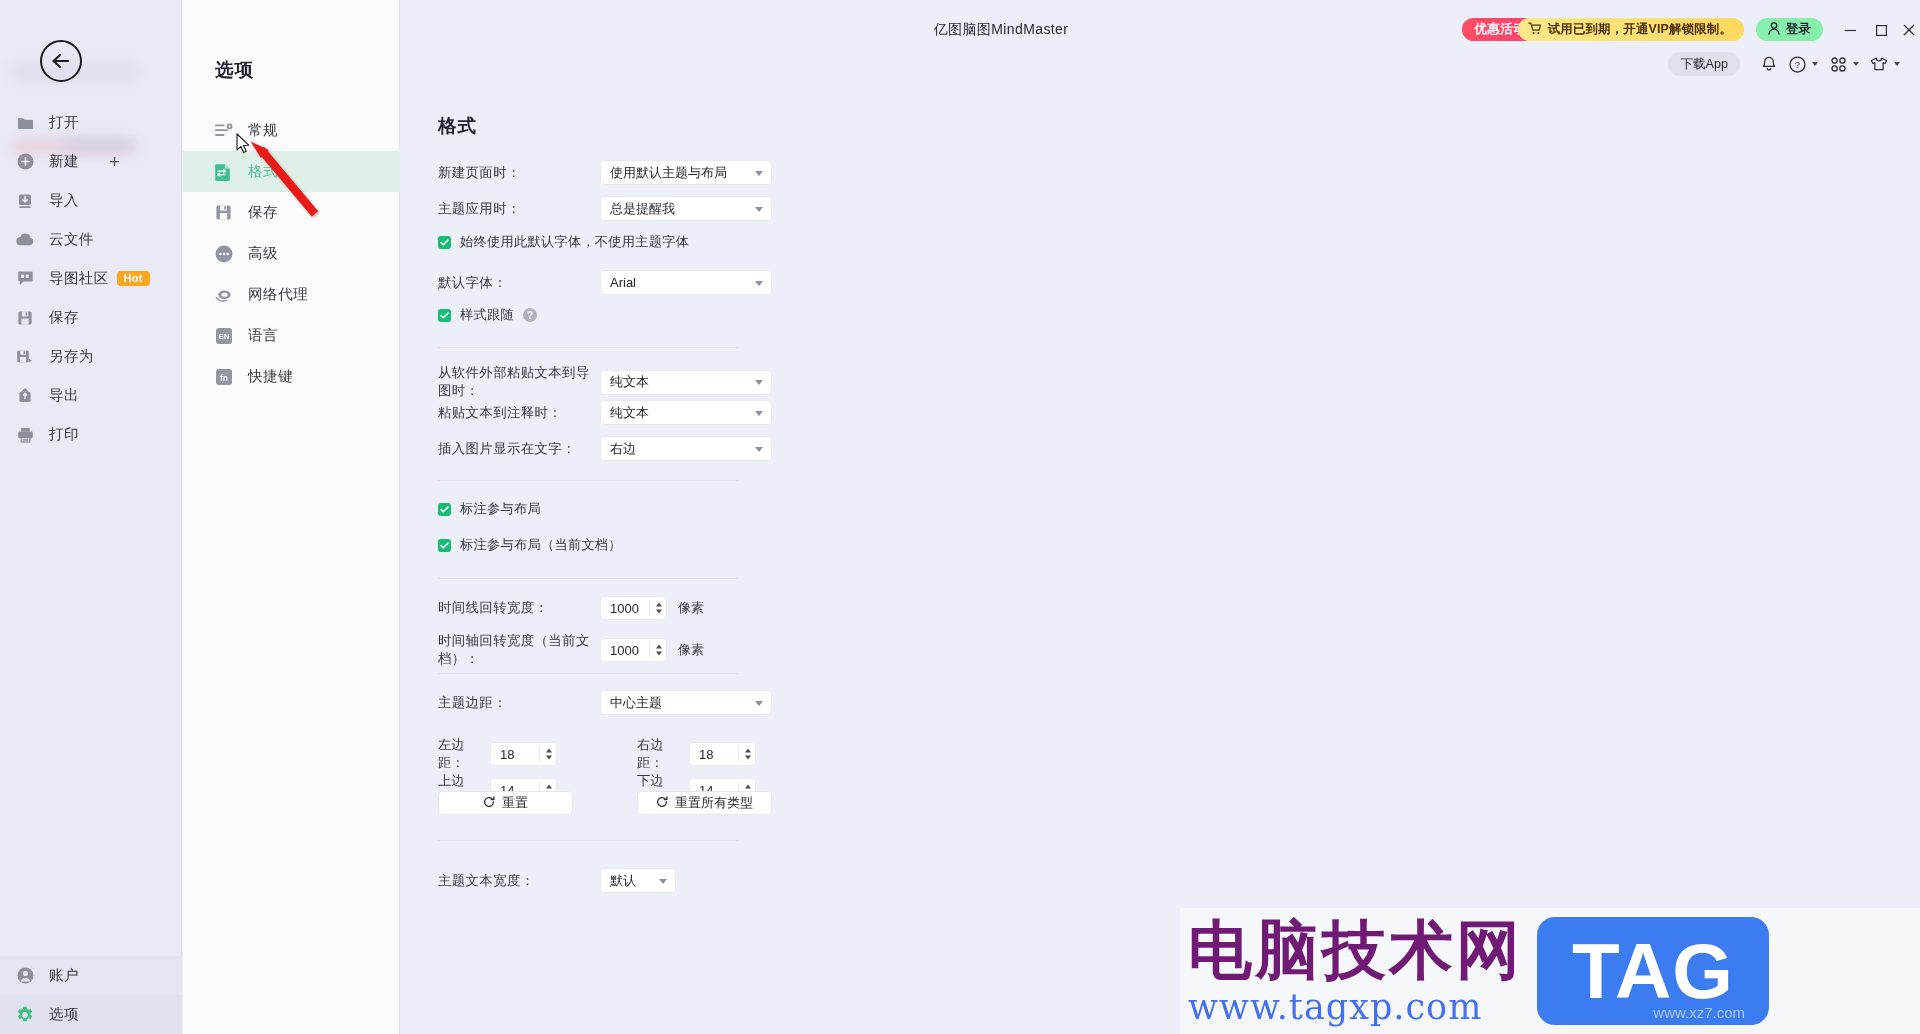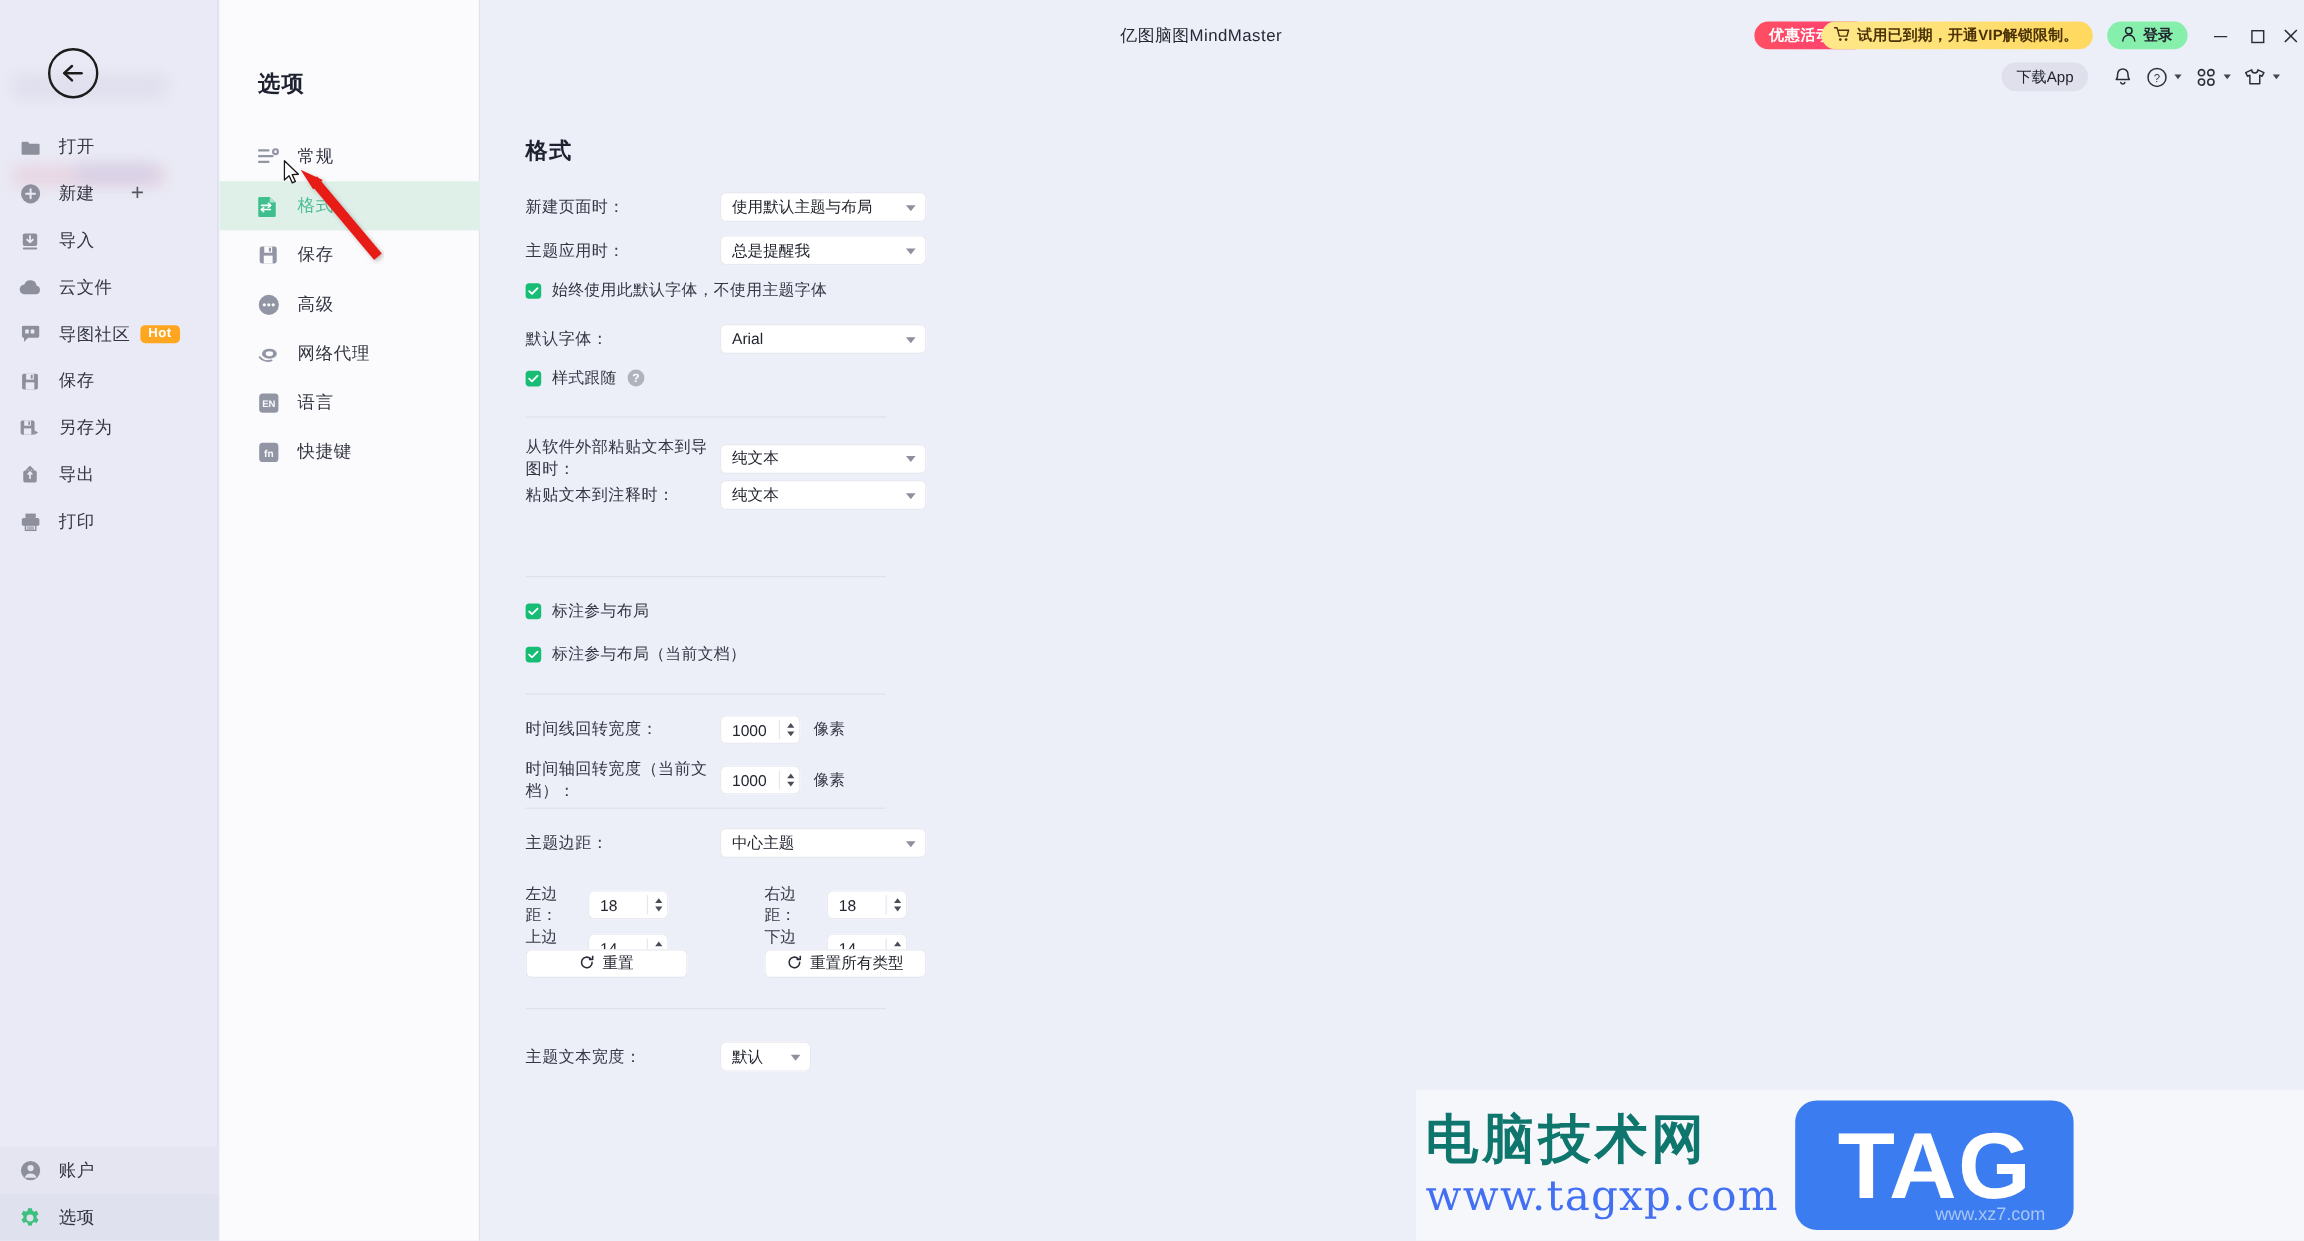--- a/index.html
+++ b/index.html
@@ -304,22 +304,22 @@
   }
   #wm-inner {
     position: relative;
     width: 100%; height: 100%;
     background: #f6f7fb;
     display: flex; align-items: center;
   }
   #wm-text { margin-left: 8px; }
   #wm-cn {
     font-family: "DejaVu Serif", serif;
-    font-size: 44px; font-weight: bold; color: #0f766e;
-    letter-spacing: 3px; line-height: 1;
+    font-size: 64px; font-weight: bold; color: #701a75;
+    letter-spacing: 3px; line-height: 1; text-align: right;
   }
   #wm-url {
     font-family: "DejaVu Serif", serif;
     font-size: 35px; color: #4370f3; margin-top: 8px;
     letter-spacing: 1px; line-height: 1;
   }
   #wm-tag {
     margin-left: 14px;
     width: 232px; height: 108px;
     background: #3b7cf0;
@@ -626,20 +626,27 @@
     </div>
 
     <div class="row" style="top:400px">
       <span class="lab">粘贴文本到注释时：</span>
       <span class="select">
         <span>纯文本</span>
         <span class="caret"></span>
       </span>
     </div>
 
+    <div class="row" style="top:436px">
+      <span class="lab">插入图片显示在文字：</span>
+      <span class="select">
+        <span>右边</span>
+        <span class="caret"></span>
+      </span>
+    </div>
 
     <div class="divider" style="top:480px"></div>
 
     <div class="chk-row" style="top:500px">
       <span class="chk">
         <svg width="9" height="7" viewBox="0 0 9 7">
             <path d="M1 3.6L3.3 5.8 8 1.1" fill="none" stroke="#fff" stroke-width="1.5" stroke-linecap="round" stroke-linejoin="round"></path>
           </svg>
       </span>
       <span class="ctxt">标注参与布局</span>

